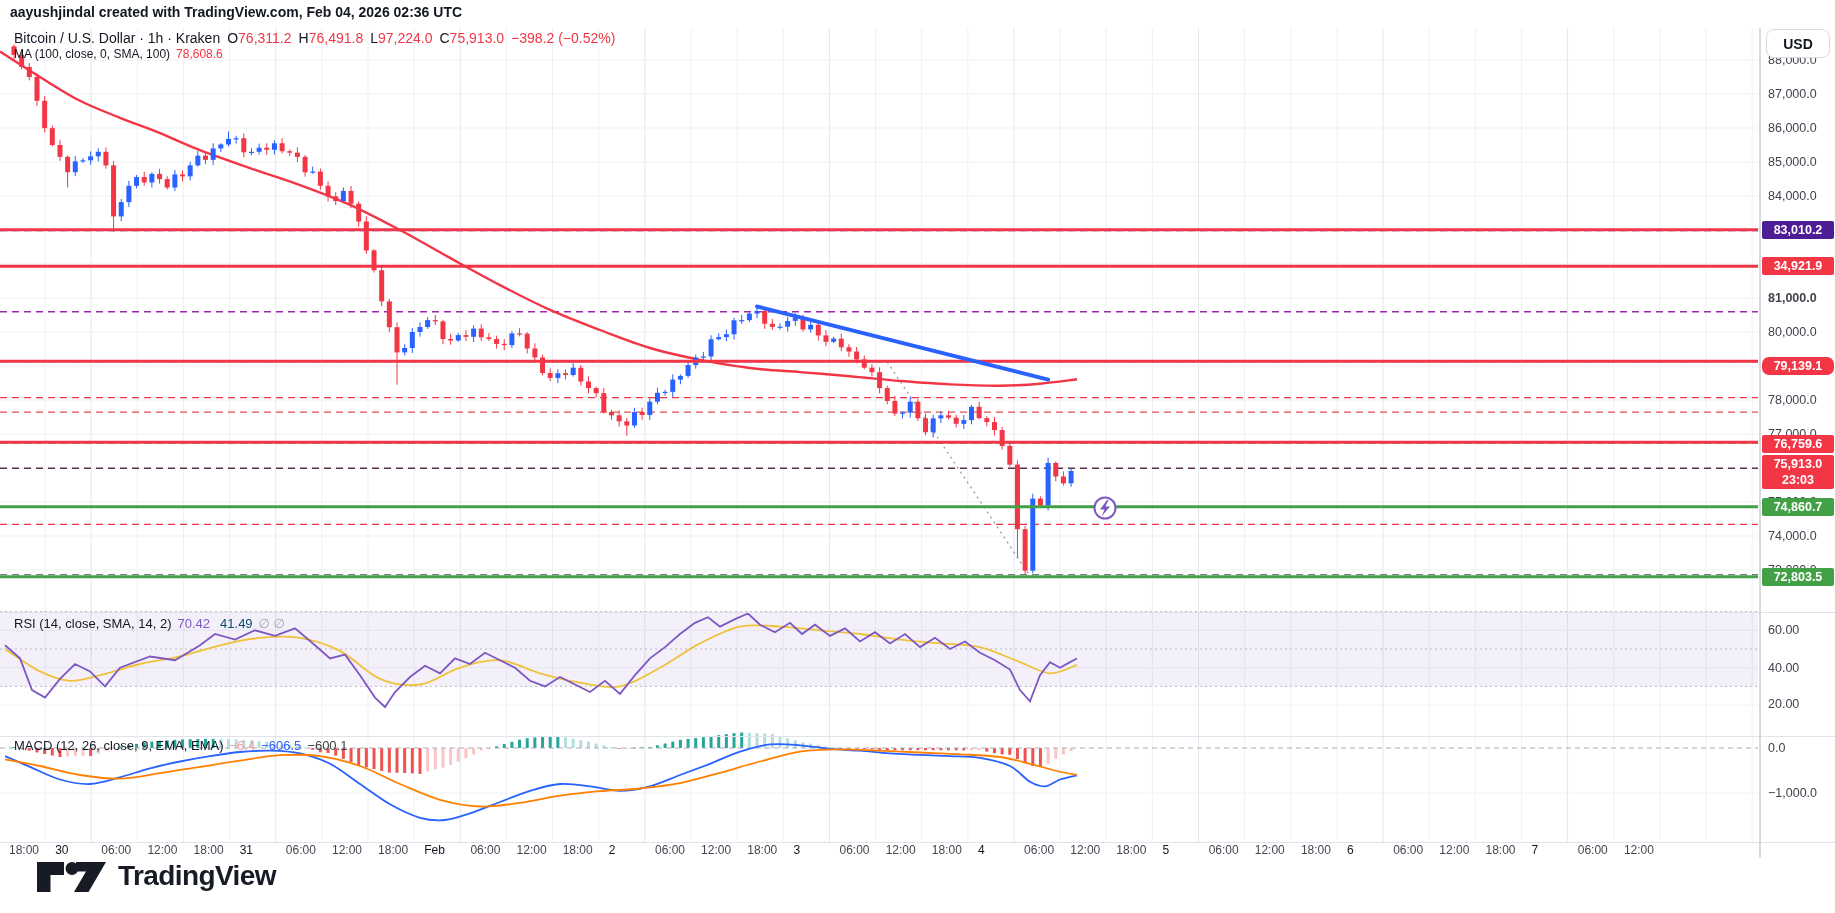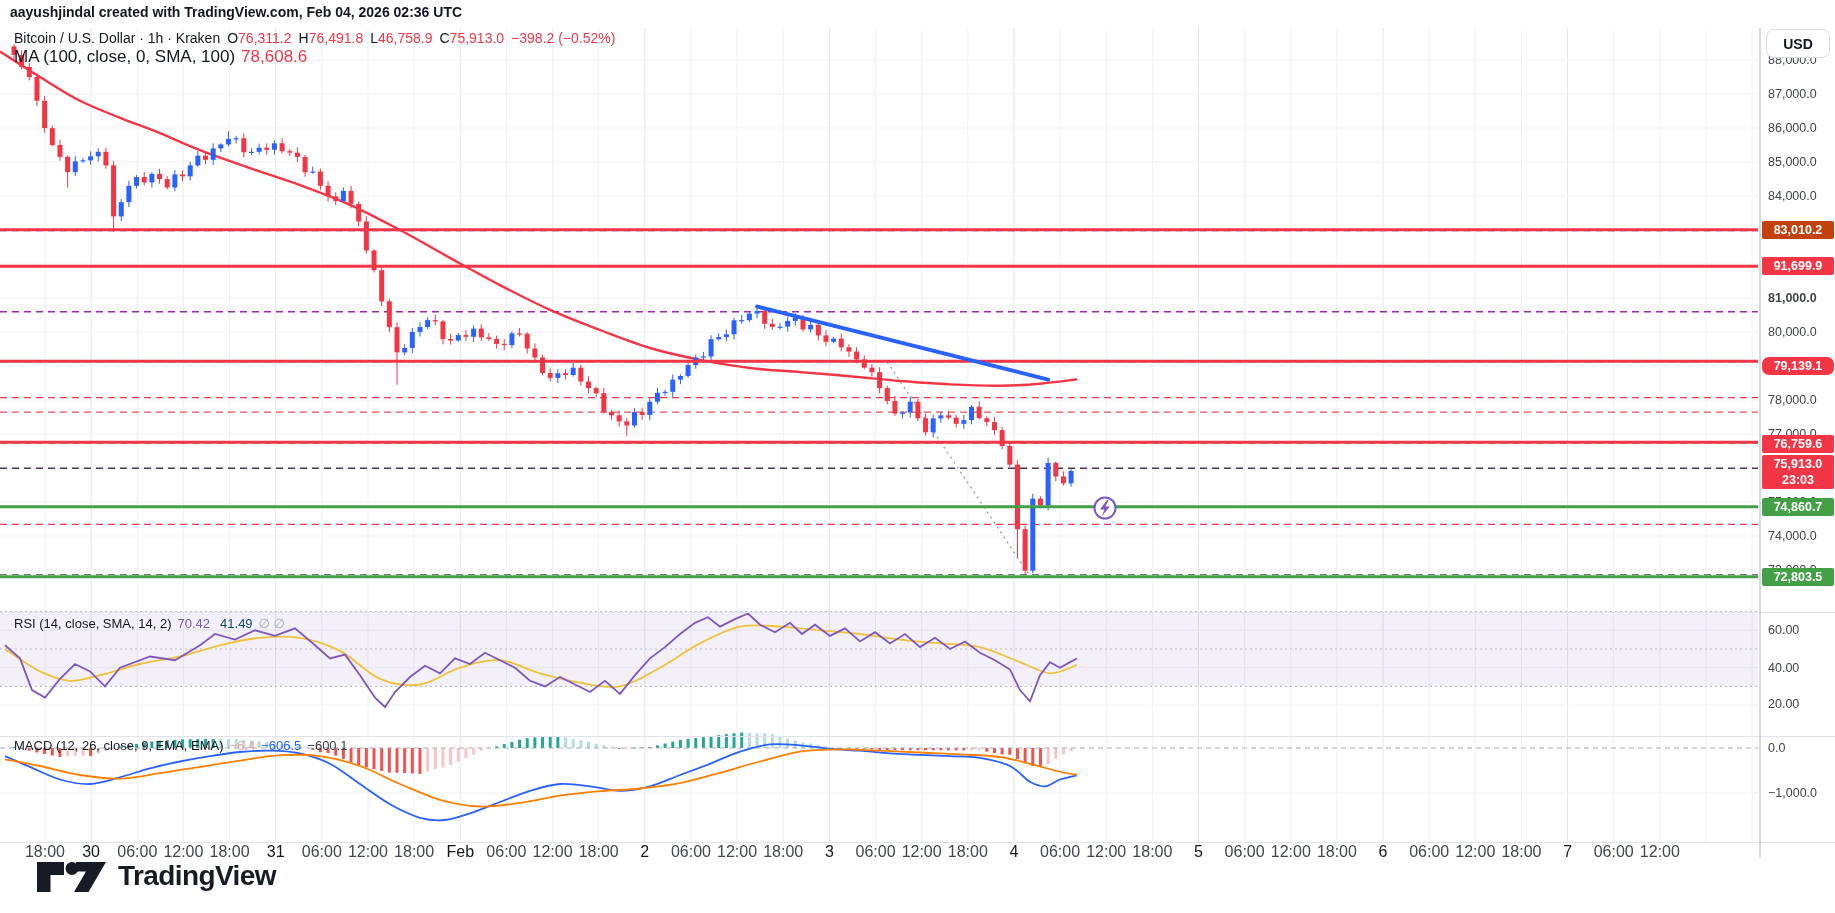--- a/index.html
+++ b/index.html
@@ -5,34 +5,34 @@
   html,body{margin:0;padding:0}
   body{width:1835px;height:913px;background:#fff;font-family:"Liberation Sans",sans-serif;overflow:hidden;position:relative}
   #chart-svg{position:absolute;left:0;top:0;z-index:1}
   .txt-layer{position:absolute;left:0;top:0;z-index:3}
   .credit{position:absolute;left:10px;top:4px;font-size:14px;font-weight:bold;color:#131722;white-space:nowrap}
   .lg1{position:absolute;left:14px;top:30px;font-size:14px;color:#131722;white-space:nowrap}
   .lg1 b{font-weight:normal}
   .lg1 .k{color:#131722;margin-left:7px}
   .lg1 .v{color:#f23645}
   .chg{color:#f23645;margin-left:7px}
-  .lg2{position:absolute;left:14px;top:47px;font-size:17px;color:#131722;white-space:nowrap}
+  .lg2{position:absolute;left:14px;top:47px;font-size:12px;color:#131722;white-space:nowrap}
   .lg2 .v{color:#f23645;margin-left:6px}
   .lgr{position:absolute;left:14px;top:616px;font-size:13px;color:#131722;white-space:nowrap}
   .lgr .r1{color:#7e57c2;margin-left:6px}
   .lgr .r2{color:#0c4a6e;margin-left:10px}
   .lgr .r3{color:#a3a6af;margin-left:6px}
   .lgm{position:absolute;left:14px;top:738px;font-size:13px;color:#131722;white-space:nowrap}
   .lgm .h{color:#f59fa2;margin-left:6px}
   .lgm .m{color:#2962ff;margin-left:6px}
   .lgm .s{color:#404040;margin-left:6px}
   .plabel{position:absolute;left:1768px;font-size:12.5px;color:#40434e;transform:translateY(-50%);white-space:nowrap}
   .ptag{position:absolute;left:1762px;width:72px;height:18px;border-radius:2px;color:#fff;font-size:12.5px;font-weight:bold;display:flex;align-items:center;justify-content:center;transform:translateY(-50%);z-index:4}
   .cur{position:absolute;left:1762px;top:455px;width:72px;height:33px;background:#f23645;border-radius:2px;color:#fff;text-align:center;font-size:12.5px;font-weight:bold;line-height:16px;padding-top:1px;z-index:5}
-  .tlabel{position:absolute;top:843px;width:72px;text-align:center;font-size:16px;color:#42464f;white-space:nowrap}
+  .tlabel{position:absolute;top:843px;width:72px;font-size:12px;color:#42464f;white-space:nowrap}
   .tlabel.day{color:#131722}
   .usd{position:absolute;left:1766px;top:29px;width:62px;height:27px;border:1px solid #d8dbe0;border-radius:8px;display:flex;align-items:center;justify-content:center;font-weight:bold;font-size:14px;color:#131722;background:#fff;z-index:4}
   .logo{position:absolute;left:36px;top:860px;display:flex;align-items:flex-start;z-index:3}
   .logo .lt{font-size:28px;font-weight:bold;color:#171b26;letter-spacing:-0.6px;margin-left:10px}
 </style>
 </head>
 <body>
 
 <svg id="chart-svg" width="1835" height="913">
     <line x1="45" y1="28" x2="45" y2="612" stroke="#eef1f5" stroke-width="1"></line>
@@ -619,21 +619,21 @@
     <line x1="1760" y1="28" x2="1760" y2="858" stroke="#b2b5be"></line>
     <g>
       <circle cx="1105" cy="508" r="10.5" fill="#fff" stroke="#7e57c2" stroke-width="2"></circle>
       <path d="M1107 500 L1100 509.5 h4.5 L1101.5 516.5 L1110 506.5 h-4.5 L1108.5 500 Z" fill="#7e57c2"></path>
     </g>
   </svg>
 
 <div class="txt-layer">
   <div class="credit">aayushjindal created with TradingView.com, Feb 04, 2026 02:36 UTC</div>
 
-  <div class="lg1"><b>Bitcoin / U.S. Dollar · 1h · Kraken</b><span class="k">O</span><span class="v">76,311.2</span><span class="k">H</span><span class="v">76,491.8</span><span class="k">L</span><span class="v">46,758.9</span><span class="k">C</span><span class="v">75,913.0</span><span class="chg">−398.2 (−0.52%)</span></div>
+  <div class="lg1"><b>Bitcoin / U.S. Dollar · 1h · Kraken</b><span class="k">O</span><span class="v">76,311.2</span><span class="k">H</span><span class="v">76,491.8</span><span class="k">L</span><span class="v">97,224.0</span><span class="k">C</span><span class="v">75,913.0</span><span class="chg">−398.2 (−0.52%)</span></div>
 
   <div class="lg2"><span>MA (100, close, 0, SMA, 100)</span><span class="v">78,608.6</span></div>
 
   <div class="lgr"><span>RSI (14, close, SMA, 14, 2)</span><span class="r1">70.42</span><span class="r2">41.49</span><span class="r3">∅ ∅</span></div>
 
   <div class="lgm"><span>MACD (12, 26, close, 9, EMA, EMA)</span><span class="h">−6.4</span><span class="m">−606.5</span><span class="s">−600.1</span></div>
 
   <div id="fib-labels"></div>
   <div id="axis-labels">
       <div class="plabel" style="top: 60px; text-align: center;">88,000.0</div>
@@ -646,22 +646,22 @@
       <div class="plabel" style="top: 400px;">78,000.0</div>
       <div class="plabel" style="top: 434px;">77,000.0</div>
       <div class="plabel" style="top: 502px;">75,000.0</div>
       <div class="plabel" style="top: 536px;">74,000.0</div>
       <div class="plabel" style="top: 570px;">73,000.0</div>
       <div class="plabel" style="top: 630px;">60.00</div>
       <div class="plabel" style="top: 668px;">40.00</div>
       <div class="plabel" style="top: 704px;">20.00</div>
       <div class="plabel" style="top: 748px;">0.0</div>
       <div class="plabel" style="top: 793px;">−1,000.0</div>
-      <div class="ptag" style="top: 230px; background: #c2410c; text-align: center;">83,010.2</div>
-      <div class="ptag" style="top: 266px; background: rgb(242, 54, 69);">91,699.9</div>
+      <div class="ptag" style="top: 230px; background: #4c1d95; text-align: center;">83,010.2</div>
+      <div class="ptag" style="top: 266px; background: rgb(242, 54, 69);">34,921.9</div>
       <div class="ptag" style="top: 366px; background: rgb(242, 54, 69); border-radius: 7px;">79,139.1</div>
       <div class="ptag" style="top: 444px; background: rgb(242, 54, 69);">76,759.6</div>
       <div class="ptag" style="top: 507px; background: rgb(67, 160, 71);">74,860.7</div>
       <div class="ptag" style="top: 577px; background: rgb(67, 160, 71);">72,803.5</div>
     </div>
   <div id="time-axis">
       <div class="tlabel" style="left: 9px;">18:00</div>
       <div class="tlabel day" style="left: 55.14px;">30</div>
       <div class="tlabel" style="left: 101.28px;">06:00</div>
       <div class="tlabel" style="left: 147.42px;">12:00</div>

